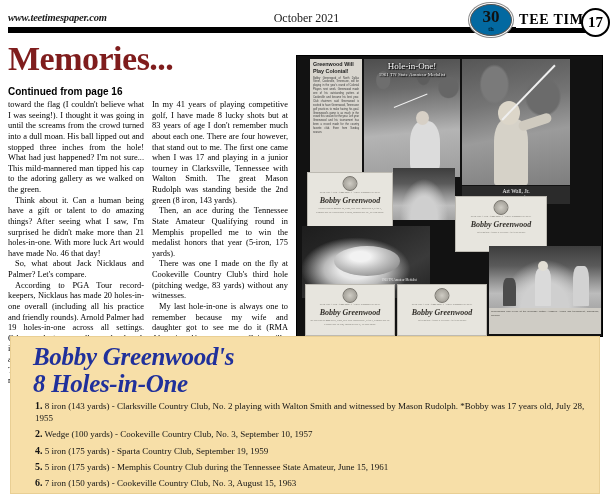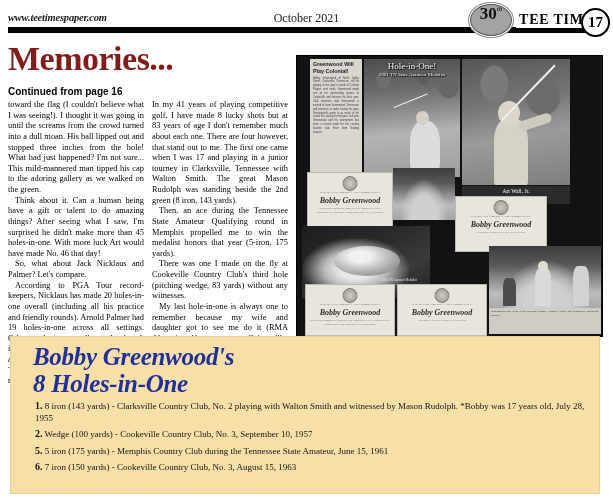--- a/index.html
+++ b/index.html
@@ -49,27 +49,28 @@
   }
   .badge-30 {
     position: absolute;
     left: 470px; top: 4px;
     width: 40px; height: 32px;
   }
   .badge-30 .starburst {
     position: absolute;
     left: 0; top: 0;
     width: 40px; height: 30px;
-    background: #a3a3a3;
+    background: #0369a1;
     border-radius: 50%;
     border: 1px solid #555;
     box-shadow: 0 0 0 1px #fff, 0 0 0 2px #888;
     display: flex;
-    align-items: flex-start;
+    align-items: center;
     justify-content: center;
+    flex-direction: column;
   }
   .badge-30 .num {
     font-family: "Liberation Serif", serif;
     font-weight: bold;
     font-size: 17px;
     color: #111;
     line-height: 1;
   }
   .badge-30 .th {
     font-size: 7px;
@@ -342,21 +343,21 @@
 
   <div class="tee-times-logo">TEE TIMES</div>
   <div class="page-num-circle">17</div>
 </div>
 
 <div class="headline">Memories...</div>
 <div class="continued">Continued from page 16</div>
 
 <div class="col col-1">
   <p class="first">toward the flag (I couldn't believe what I was seeing!). I thought it was going in until the screams from the crowd turned into a dull moan. His ball lipped out and stopped three inches from the hole! What had just happened? I'm not sure... This mild-mannered man tipped his cap to the adoring gallery as we walked on the green.</p>
-  <p>Think about it. Can a human being have a gift or talent to do amazing things? After seeing what I saw, I'm surprised he didn't make more than 45 holes-in-one. With more luck Art would have made No. 46 that day!</p>
+  <p>Think about it. Can a human being have a gift or talent to do amazing things? After seeing what I saw, I'm surprised he didn't make more than 21 holes-in-one. With more luck Art would have made No. 46 that day!</p>
   <p>So, what about Jack Nicklaus and Palmer? Let's compare.</p>
   <p>According to PGA Tour record-keepers, Nicklaus has made 20 holes-in-one overall (including all his practice and friendly rounds). Arnold Palmer had 19 holes-in-one across all settings. Other totals (among all rounds played, including friendly and practice rounds) are 19 aces for Gary Player and 18 for Tiger Woods. And again... Art Wall made 45!</p>
 </div>
 
 <div class="col col-2">
   <p class="first">In my 41 years of playing competitive golf, I have made 8 lucky shots but at 83 years of age I don't remember much about each one. There are four however, that stand out to me. The first one came when I was 17 and playing in a junior tourney in Clarksville, Tennessee with Walton Smith. The great Mason Rudolph was standing beside the 2nd green (8 iron, 143 yards).</p>
   <p>Then, an ace during the Tennessee State Amateur Qualifying round in Memphis propelled me to win the medalist honors that year (5-iron, 175 yards).</p>
   <p>There was one I made on the fly at Cookeville Country Club's third hole (pitching wedge, 83 yards) without any witnesses.</p>
   <p>My last hole-in-one is always one to remember because my wife and daughter got to see me do it (RMA Alumni golf tournament, Gainesville, Georgia). I made that one with a 5-iron from 182 yards. But, the one I remember most was the near miss by Art Wall that I witnessed at Whitemarsh Valle CC.</p>
 </div>
@@ -447,20 +448,24 @@
   <div class="aces">
     <div class="ace">
       <span class="n">1.</span>
       <span>8 iron (143 yards) - Clarksville Country Club, No. 2 playing with Walton Smith and witnessed by Mason Rudolph. *Bobby was 17 years old, July 28, 1955</span>
     </div>
     <div class="ace">
       <span class="n">2.</span>
       <span>Wedge (100 yards) - Cookeville Country Club, No. 3, September 10, 1957</span>
     </div>
     <div class="ace">
+      <span class="n">4.</span>
+      <span>5 iron (175 yards) - Sparta Country Club, September 19, 1959</span>
+    </div>
+    <div class="ace">
       <span class="n">5.</span>
       <span>5 iron (175 yards) - Memphis Country Club during the Tennessee State Amateur, June 15, 1961</span>
     </div>
     <div class="ace">
       <span class="n">6.</span>
       <span>7 iron (150 yards) - Cookeville Country Club, No. 3, August 15, 1963</span>
     </div>
 
   </div>
 </div>

